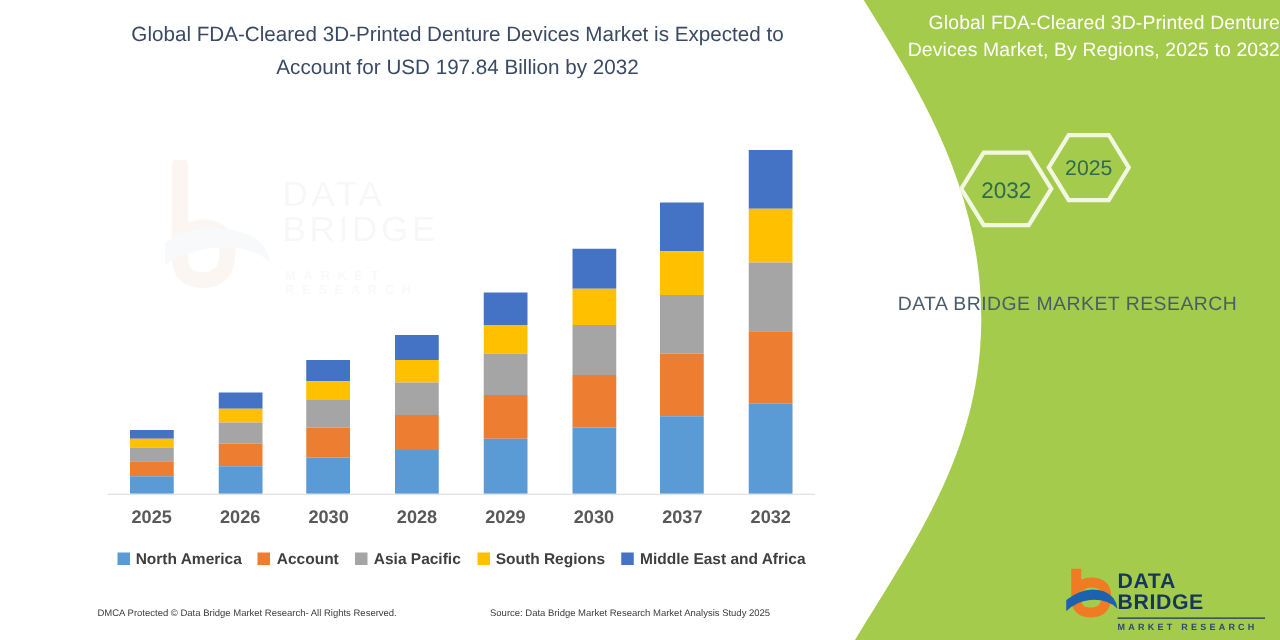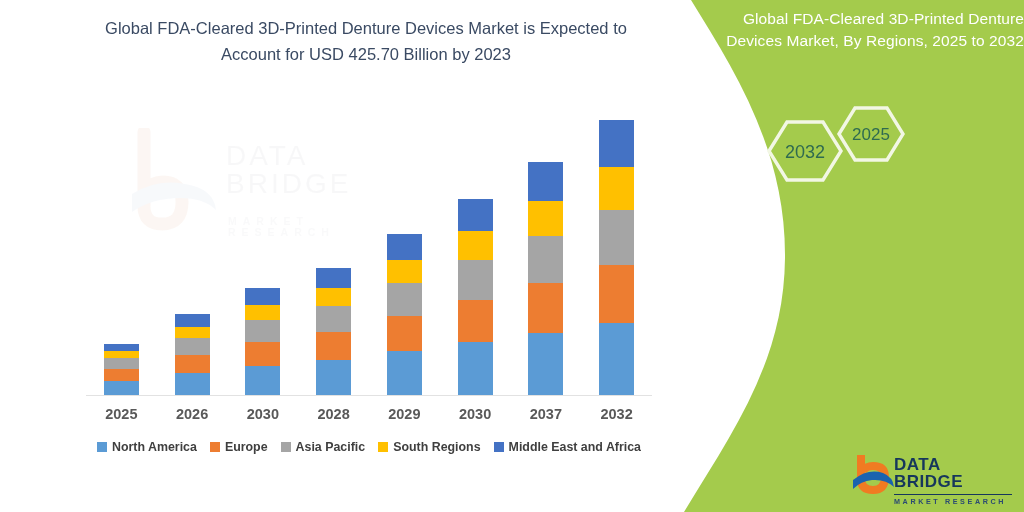--- a/index.html
+++ b/index.html
@@ -118,21 +118,21 @@
 
   <div class="watermark">
     <svg width="90" height="115" viewBox="0 0 90 115">
       <path d="M14 4 L14 78 Q14 96 32 96 Q52 96 52 74 Q52 54 33 54 Q22 54 16 62" fill="none" stroke="#f6e4d9" stroke-width="13" stroke-linecap="round"></path>
       <path d="M2 66 Q30 48 64 58 Q84 64 86 82 Q74 70 50 70 Q22 70 2 84 Z" fill="#e6ecf4"></path>
     </svg>
     <div class="wm-text">DATA BRIDGE</div>
     <div class="wm-sub">MARKET RESEARCH</div>
   </div>
 
-  <div class="chart-title">Global FDA-Cleared 3D-Printed Denture Devices Market is Expected to Account for USD 425.70 Billion by 2023</div>
+  <div class="chart-title">Global FDA-Cleared 3D-Printed Denture Devices Market is Expected to Account for USD 197.84 Billion by 2032</div>
 
   <div class="plot">
     <div class="bars" id="bars">
         <div class="bar" style="left: 17.875px;">
           <div class="seg" style="background: rgb(91, 155, 213); height: 14px;"></div>
           <div class="seg" style="background: rgb(237, 125, 49); height: 12px;"></div>
           <div class="seg" style="background: rgb(165, 165, 165); height: 11px;"></div>
           <div class="seg" style="background: rgb(255, 192, 0); height: 7px;"></div>
           <div class="seg" style="background: rgb(68, 114, 196); height: 7px;"></div>
         </div>
@@ -200,36 +200,40 @@
       <div class="xlab" style="left: 500.625px;">2032</div>
     </div>
 
   <div class="legend" id="legend">
       <div class="leg-item">
         <span class="leg-sw" style="background: rgb(91, 155, 213);"></span>
         <span class="leg-lb">North America</span>
       </div>
       <div class="leg-item">
         <span class="leg-sw" style="background: rgb(237, 125, 49);"></span>
-        <span class="leg-lb">Europe</span>
+        <span class="leg-lb">Account</span>
       </div>
       <div class="leg-item">
         <span class="leg-sw" style="background: rgb(165, 165, 165);"></span>
         <span class="leg-lb">Asia Pacific</span>
       </div>
       <div class="leg-item">
         <span class="leg-sw" style="background: rgb(255, 192, 0);"></span>
         <span class="leg-lb">South Regions</span>
       </div>
       <div class="leg-item">
         <span class="leg-sw" style="background: rgb(68, 114, 196);"></span>
         <span class="leg-lb">Middle East and Africa</span>
       </div>
     </div>
 
+  <div class="footer">
+    <span class="f-left">DMCA Protected © Data Bridge Market Research- All Rights Reserved.</span>
+    <span class="f-right">Source: Data Bridge Market Research  Market Analysis Study 2025</span>
+  </div>
 
   <div class="green-panel">
     <svg width="360" height="512" viewBox="0 0 360 512">
       <path d="M27 0 L360 0 L360 512 L20 512
                C 70 430, 120 360, 121 258
                C 122 150, 70 70, 27 0 Z" fill="#A4CB4C"></path>
     </svg>
 
     <div class="gp-title">Global FDA-Cleared 3D-Printed Denture Devices Market, By Regions, 2025 to 2032</div>
 
@@ -237,20 +241,21 @@
       <svg width="180" height="100" viewBox="0 0 180 100">
 
         <polygon points="20,55 38,26 74,26 92,55 74,84 38,84" fill="none" stroke="#F2F7E4" stroke-width="3.4"></polygon>
 
         <polygon points="90,38 106,12 138,12 154,38 138,64 106,64" fill="none" stroke="#F2F7E4" stroke-width="3.4"></polygon>
         <text x="56" y="62" text-anchor="middle" font-family="Liberation Sans, sans-serif" font-size="18" fill="#2f6b50">2032</text>
         <text x="122" y="44" text-anchor="middle" font-family="Liberation Sans, sans-serif" font-size="17" fill="#2f6b50">2025</text>
       </svg>
     </div>
 
+    <div class="gp-brand">DATA BRIDGE MARKET RESEARCH</div>
   </div>
 
   <div class="logo">
     <svg width="44" height="44" viewBox="0 0 44 44">
       <path d="M9 3 L9 27 Q9 38 21 38 Q33 38 33 25 Q33 14 21 14 Q14 14 11 19" fill="none" stroke="#F07B22" stroke-width="8" stroke-linecap="butt"></path>
       <path d="M1 28 Q16 16 31 21 Q41 25 42 35 Q34 27 20 28 Q9 29 1 37 Z" fill="#1B63AF"></path>
     </svg>
     <div class="logo-text">
       <div class="logo-main">DATA BRIDGE</div>
       <div class="logo-sub">MARKET RESEARCH</div>

